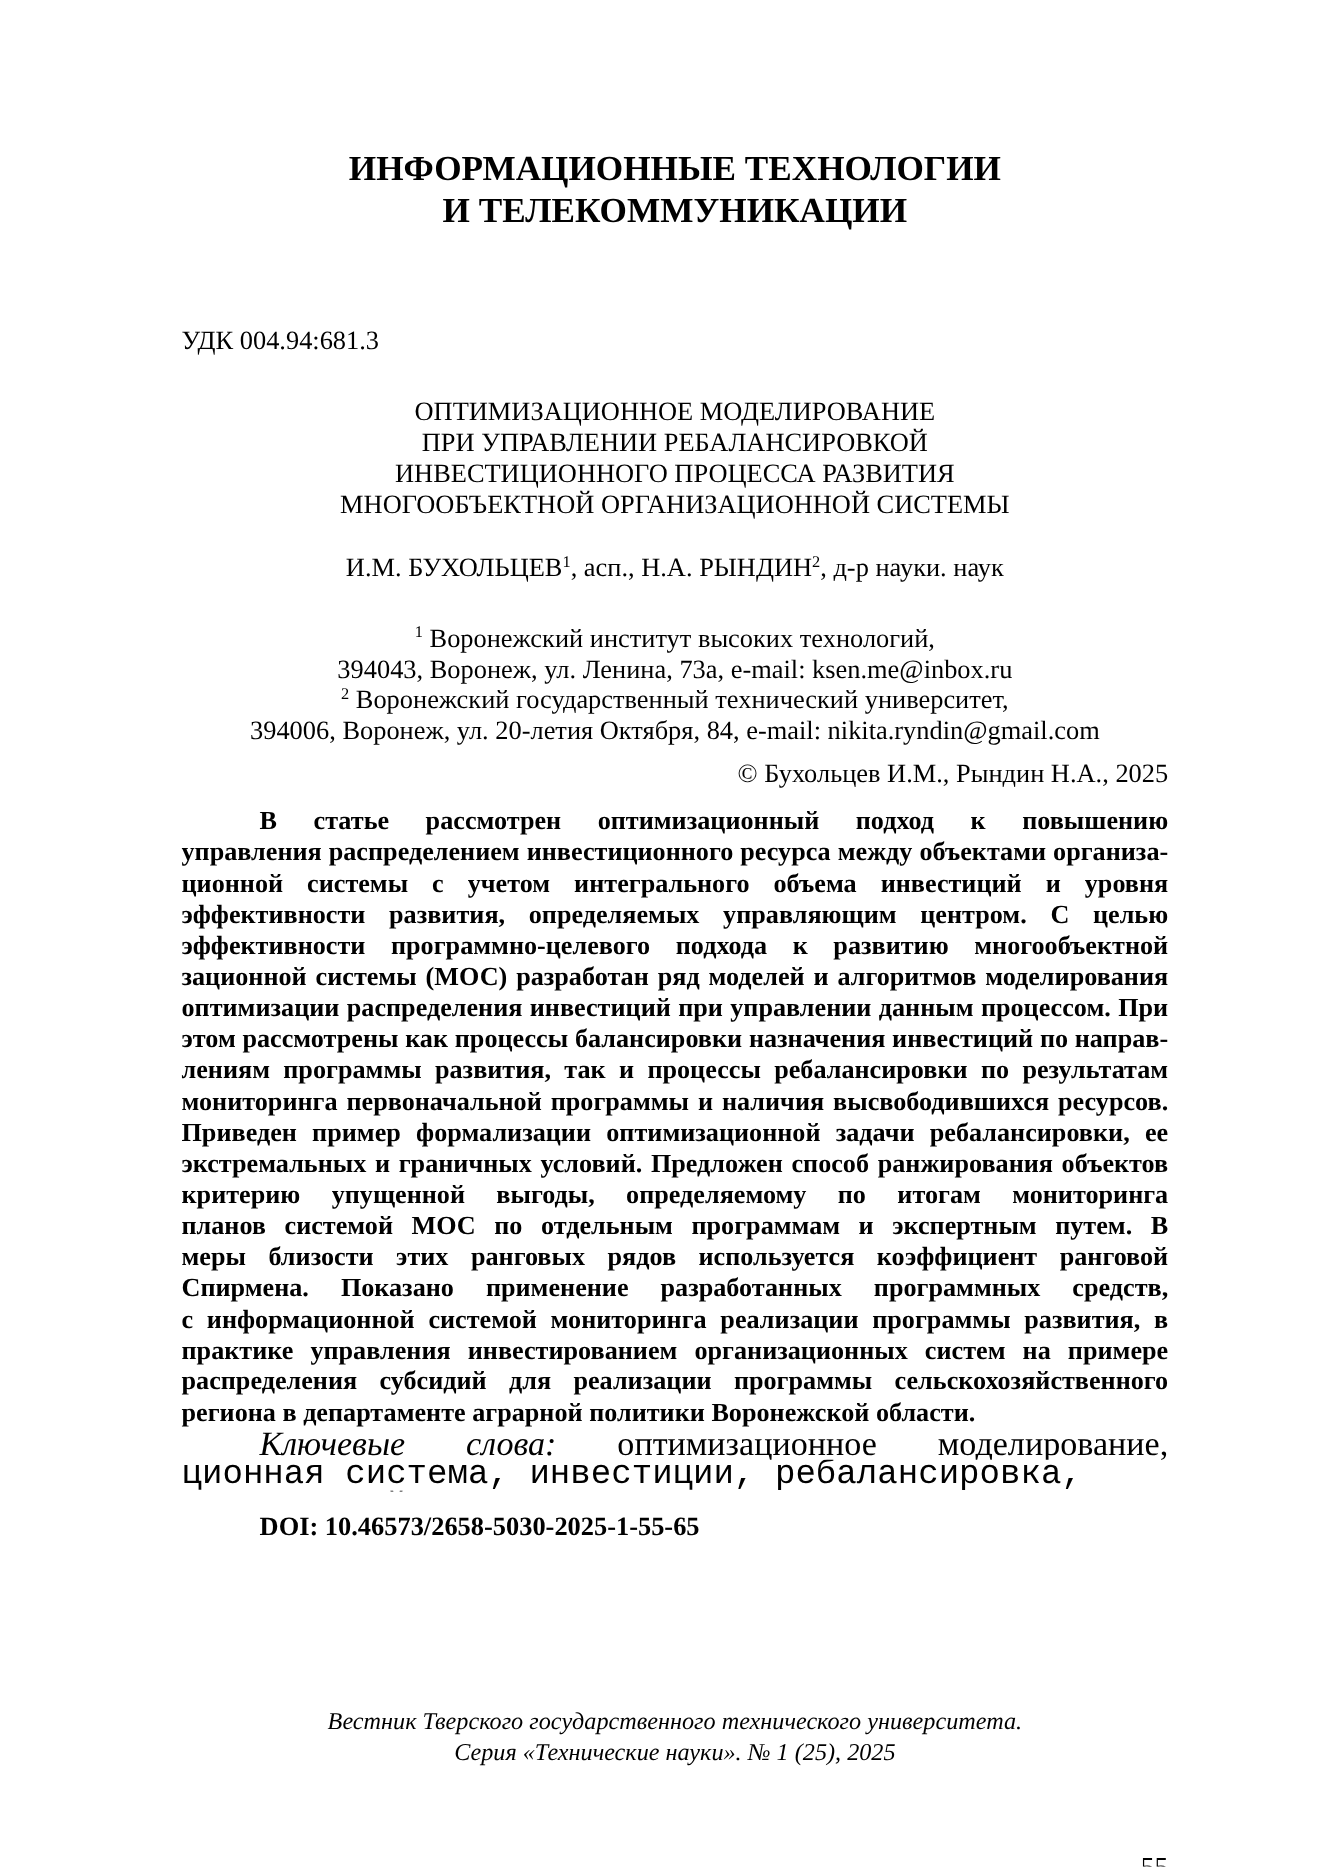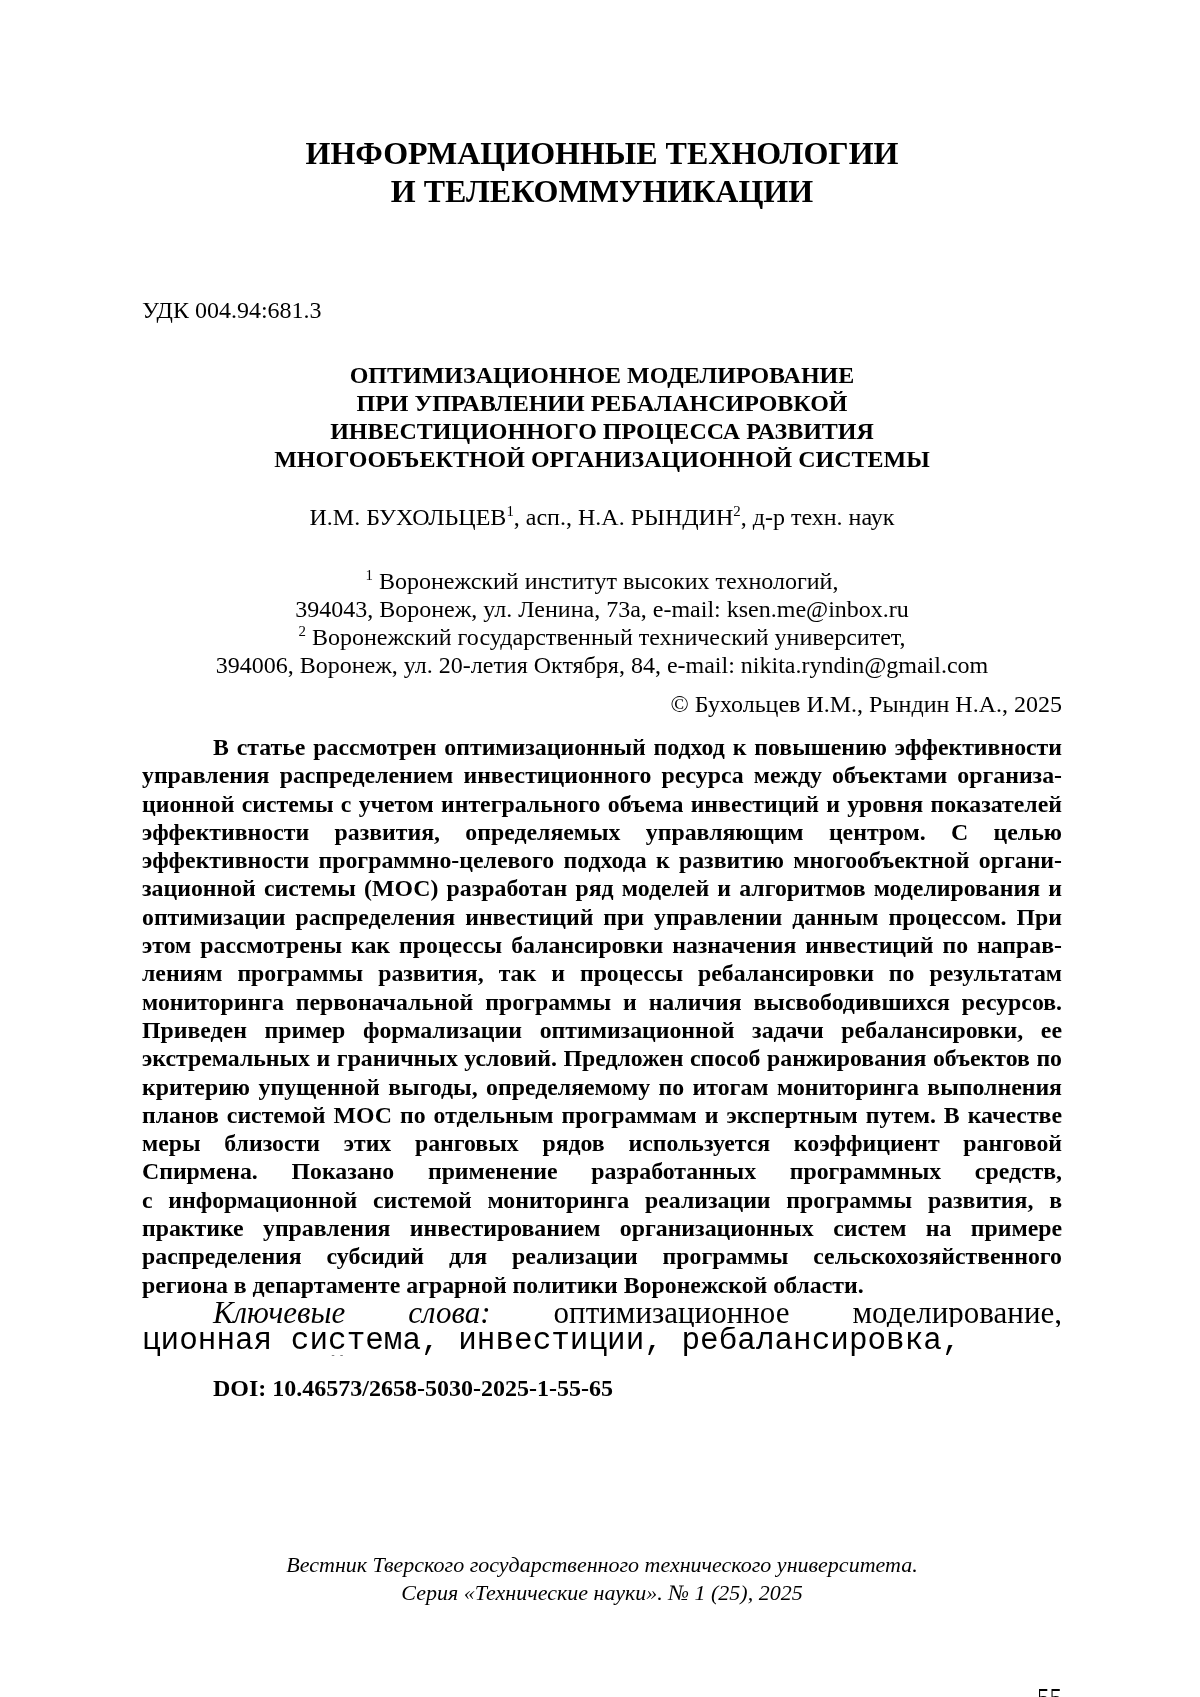--- a/index.html
+++ b/index.html
@@ -9,31 +9,32 @@
     position: relative;
     overflow: hidden;
     background: #ffffff;
     color: #000000;
     font-family: "Liberation Serif", "DejaVu Serif", serif;
   }
   .content {
     padding: 134px 138px 0 142px;
     font-size: 24px;
     line-height: 28px;
+    margin-left: 23px;
   }
   .section-header {
     font-size: 32px;
     font-weight: bold;
     text-align: center;
     line-height: 38px;
   }
   .udc { margin-top: 86px; }
   .article-title {
     margin-top: 37px;
-    font-weight: bold;
+    font-weight: normal;
     text-align: center;
     line-height: 28px;
   }
   .authors-line { margin-top: 30px; text-align: center; }
   sup { font-size: 0.62em; line-height: 0; vertical-align: super; }
   .affiliations { margin-top: 36px; text-align: center; }
   .copyright { margin-top: 11px; text-align: right; }
   .abstract {
     margin-top: 15px;
     font-size: 23.8px;
@@ -80,21 +81,21 @@
 
     <div class="udc">УДК 004.94:681.3</div>
 
     <div class="article-title">
         <div>ОПТИМИЗАЦИОННОЕ МОДЕЛИРОВАНИЕ</div>
         <div>ПРИ УПРАВЛЕНИИ РЕБАЛАНСИРОВКОЙ</div>
         <div>ИНВЕСТИЦИОННОГО ПРОЦЕССА РАЗВИТИЯ</div>
         <div>МНОГООБЪЕКТНОЙ ОРГАНИЗАЦИОННОЙ СИСТЕМЫ</div>
       </div>
 
-    <div class="authors-line"><span>И.М. БУХОЛЬЦЕВ</span><sup>1</sup><span>, асп., Н.А. РЫНДИН</span><sup>2</sup><span>, д-р техн. наук</span></div>
+    <div class="authors-line"><span>И.М. БУХОЛЬЦЕВ</span><sup>1</sup><span>, асп., Н.А. РЫНДИН</span><sup>2</sup><span>, д-р науки. наук</span></div>
 
     <div class="affiliations">
       <div><sup>1</sup><span> Воронежский институт высоких технологий,</span></div>
       <div><sup></sup><span>394043, Воронеж, ул. Ленина, 73а, e-mail: ksen.me@inbox.ru</span></div>
       <div><sup>2</sup><span> Воронежский государственный технический университет,</span></div>
       <div><sup></sup><span>394006, Воронеж, ул. 20-летия Октября, 84, e-mail: nikita.ryndin@gmail.com</span></div>
     </div>
 
     <div class="copyright">© Бухольцев И.М., Рындин Н.А., 2025</div>
 

